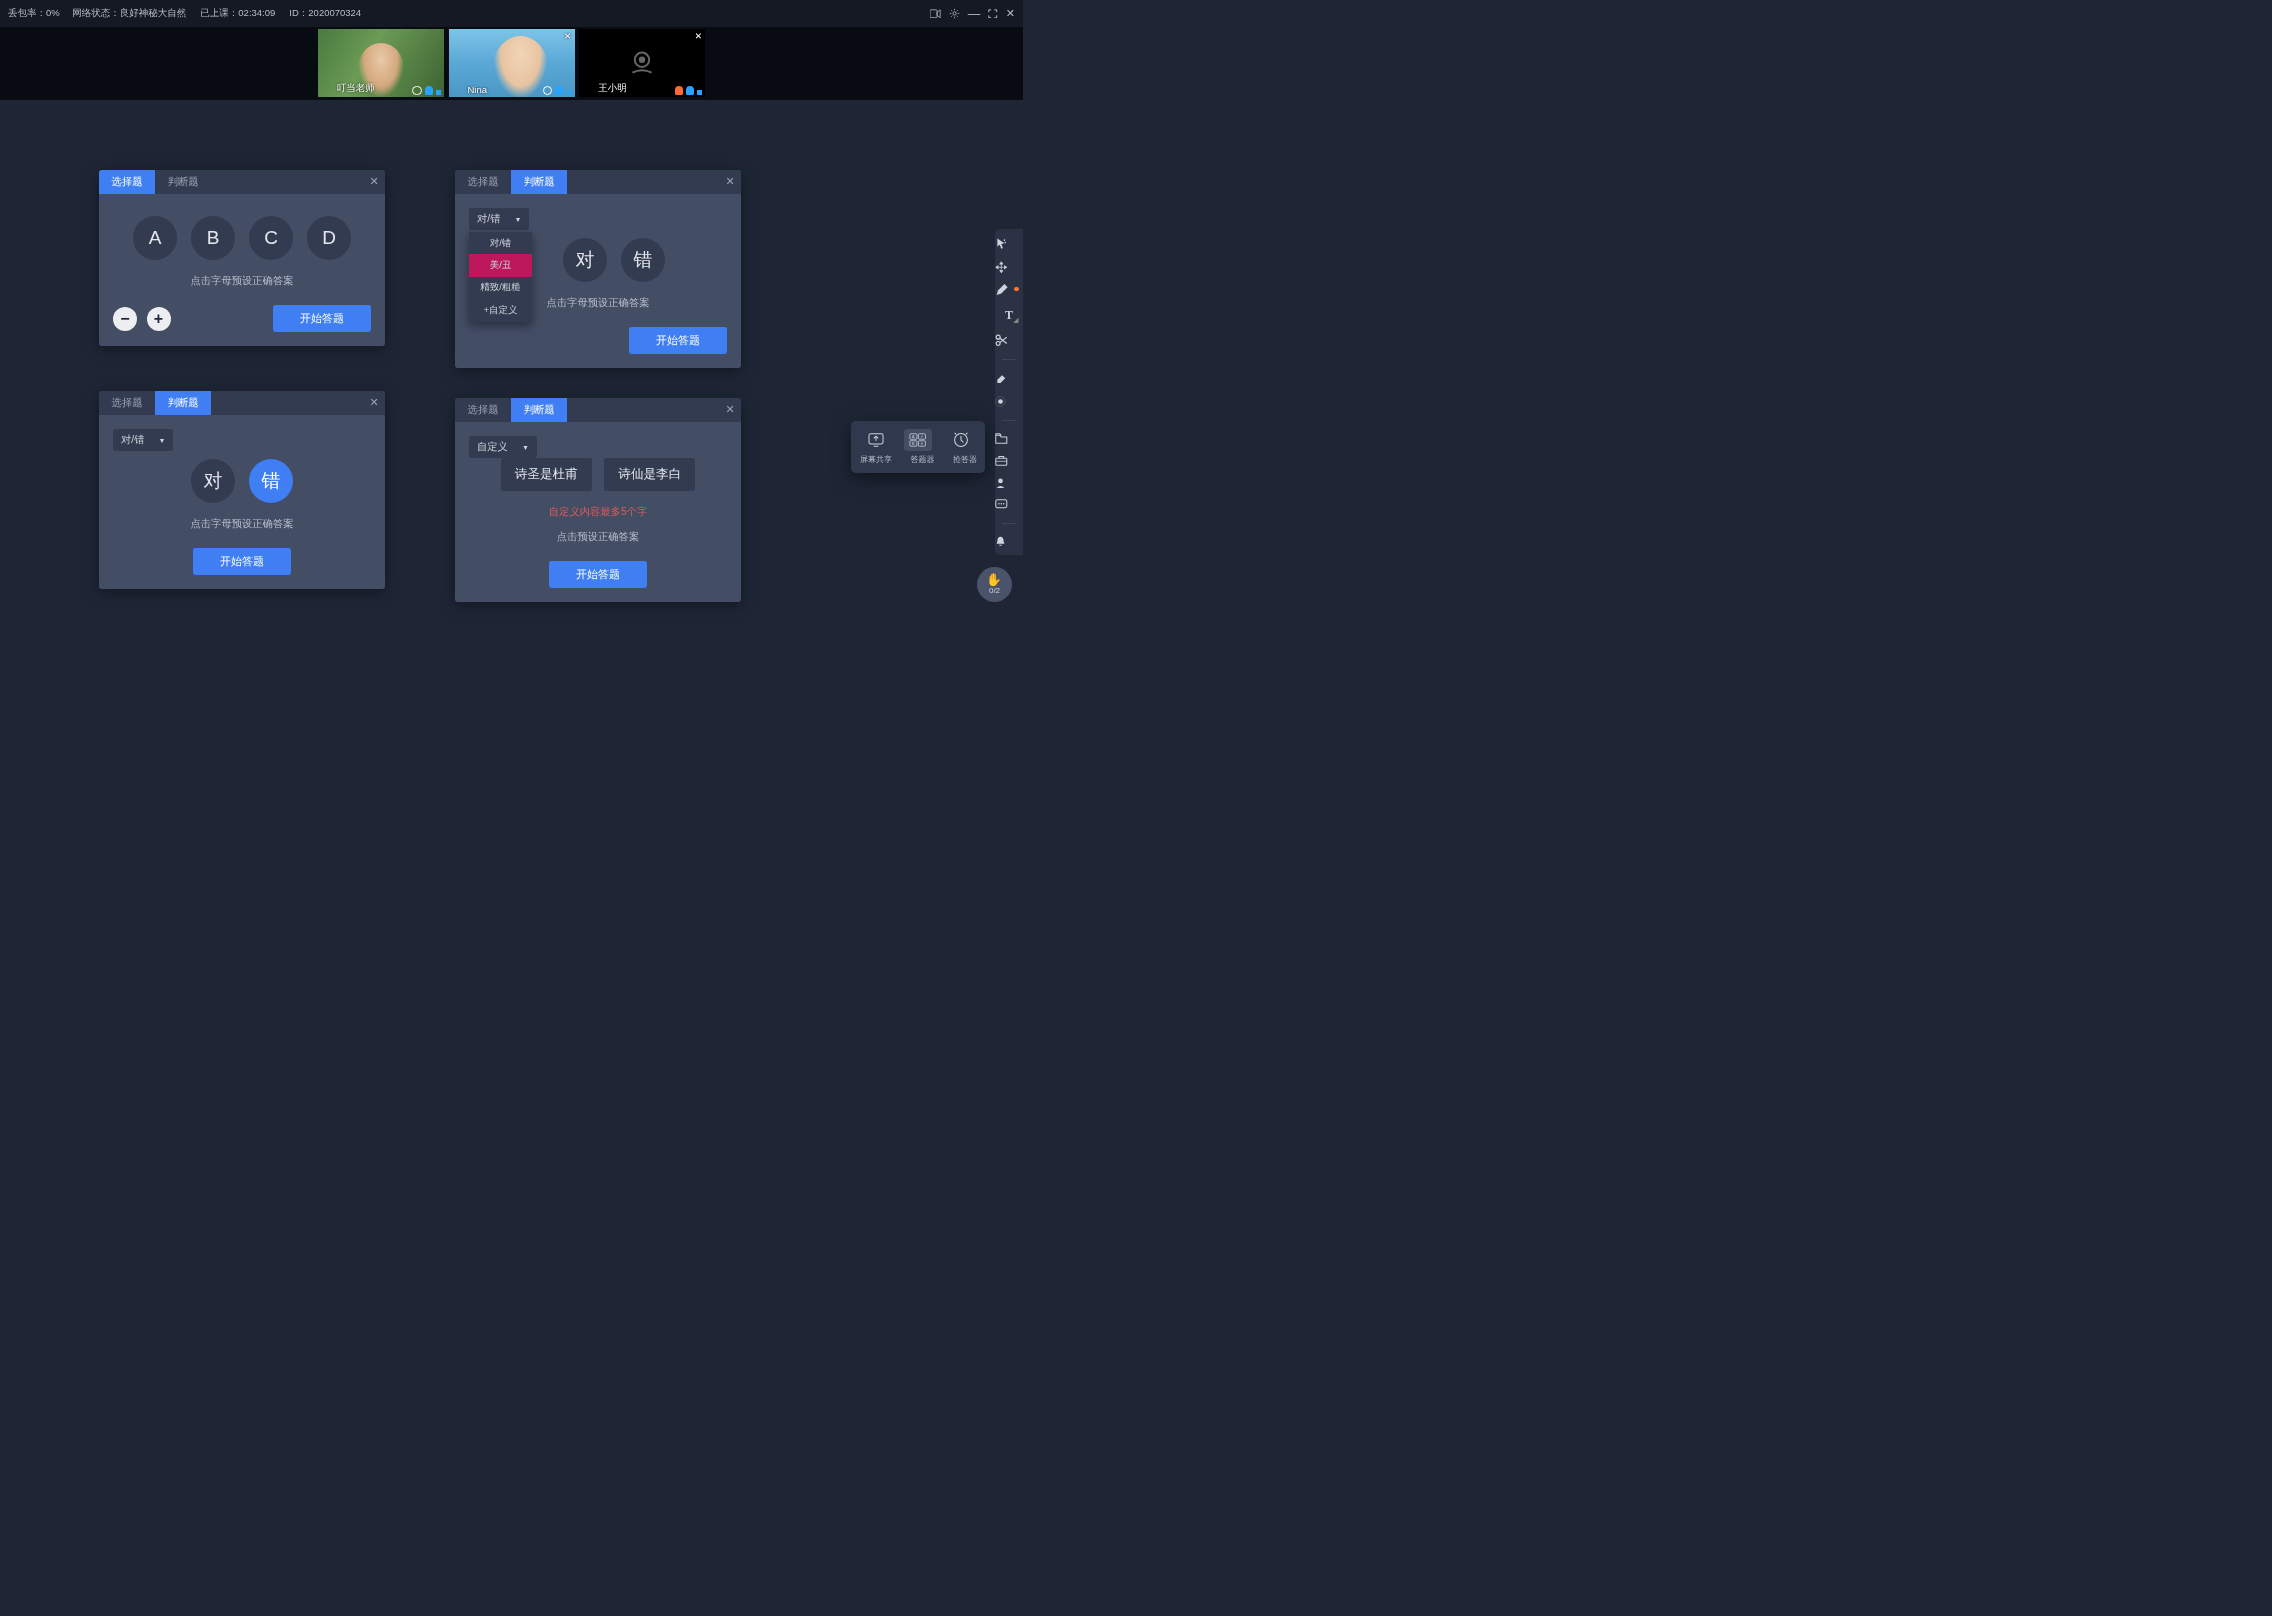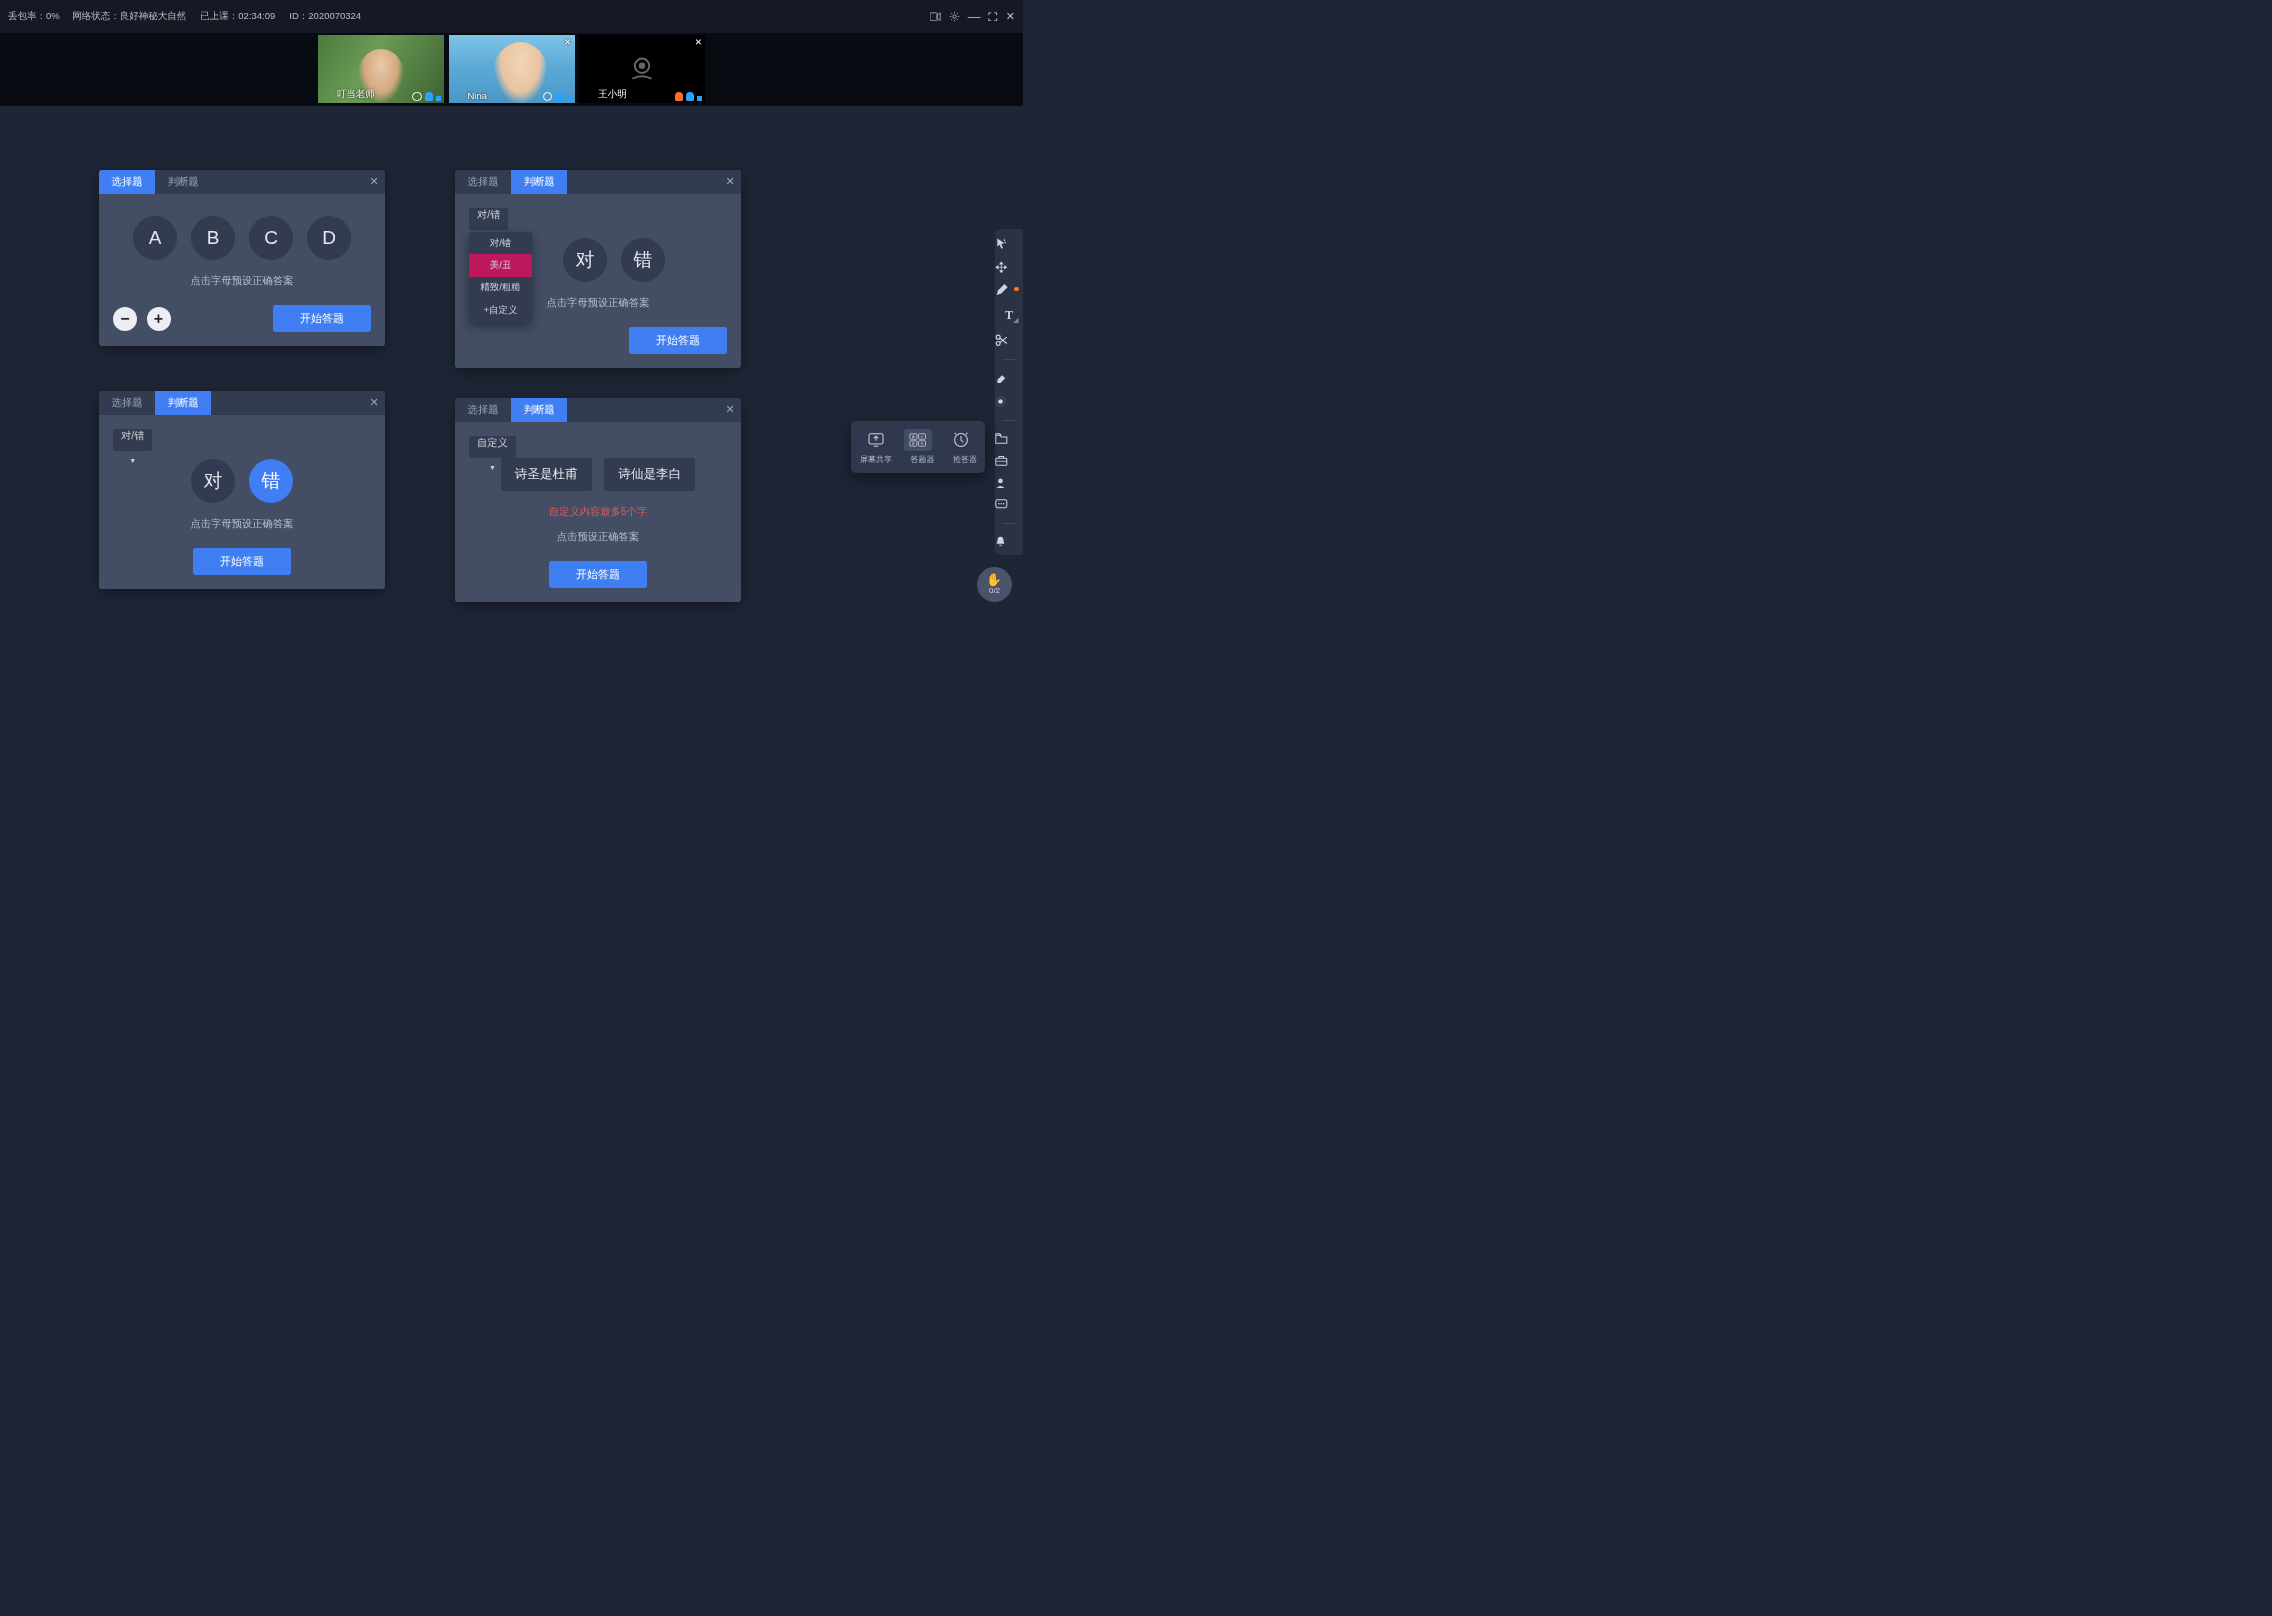--- a/index.html
+++ b/index.html
@@ -9,21 +9,21 @@
   font-family: -apple-system, "PingFang SC", "Microsoft YaHei", sans-serif;
   width: 1023px;
   height: 726px;
   overflow: hidden;
   position: relative;
   font-size: 10.3px;
 }
 
 
 .topbar {
-  height: 33px;
+  height: 27px;
   background: #141923;
   display: flex;
   align-items: center;
   padding: 0 8px;
   font-size: 9.5px;
   color: #b9bdc7;
 }
 .topbar .left { flex: 0 0 auto; display: flex; gap: 12.6px; }
 .topbar .center { flex: 1; display: flex; gap: 14px; }
 .topbar .right { flex: 0 0 auto; display: flex; gap: 8px; align-items: center; }
@@ -126,21 +126,21 @@
 }
 .action-row .spacer { flex:1; }
 .btn-primary {
   background:#3f7ff3; color:#fff; border:none; border-radius:2.4px;
   height:27px; padding:0 27px; font-size:11px; cursor:pointer;
 }
 
 .select {
   background:#323b4f; border-radius:2.4px; height:22px; padding:0 8px;
   display:inline-flex; align-items:center; gap:14px; font-size:10.3px; color:#cfd3dc;
-  cursor:pointer; position:relative;flex-direction:column;
+  cursor:pointer; position:relative;
 }
 .select .caret { font-size:7px; }
 .dropdown {
   position:absolute; top:24px; left:0; width:63px;
   background:#323b4f; border-radius:0 0 2.4px 2.4px;
   box-shadow: 0 3.2px 9.5px rgba(0,0,0,0.4);
   z-index: 5;
 }
 .dropdown .dd-item {
   padding:4.7px 0; text-align:center; font-size:9.5px; color:#cfd3dc; cursor:pointer;

